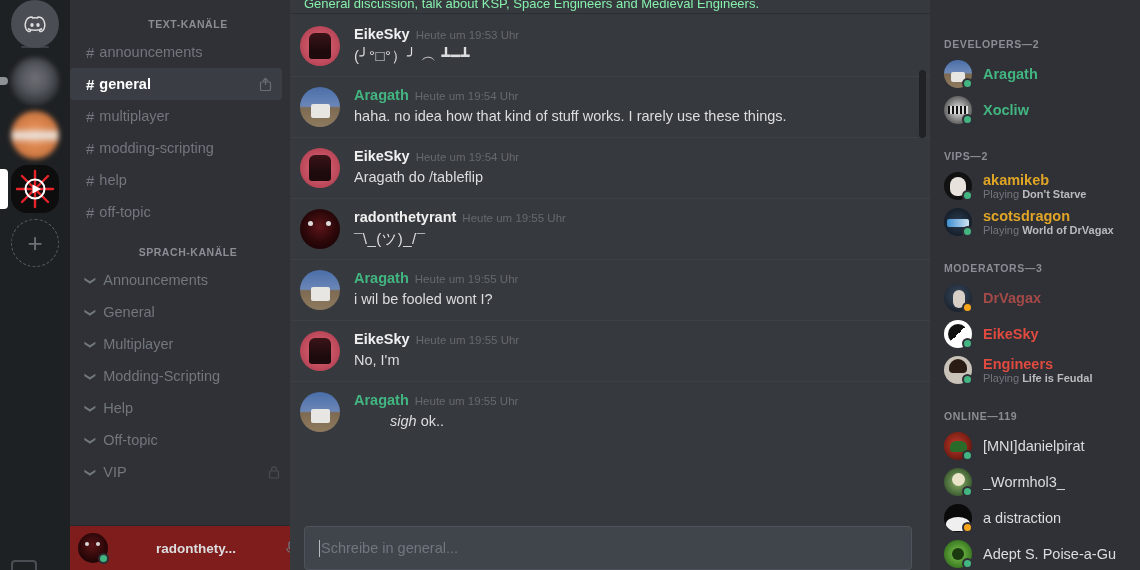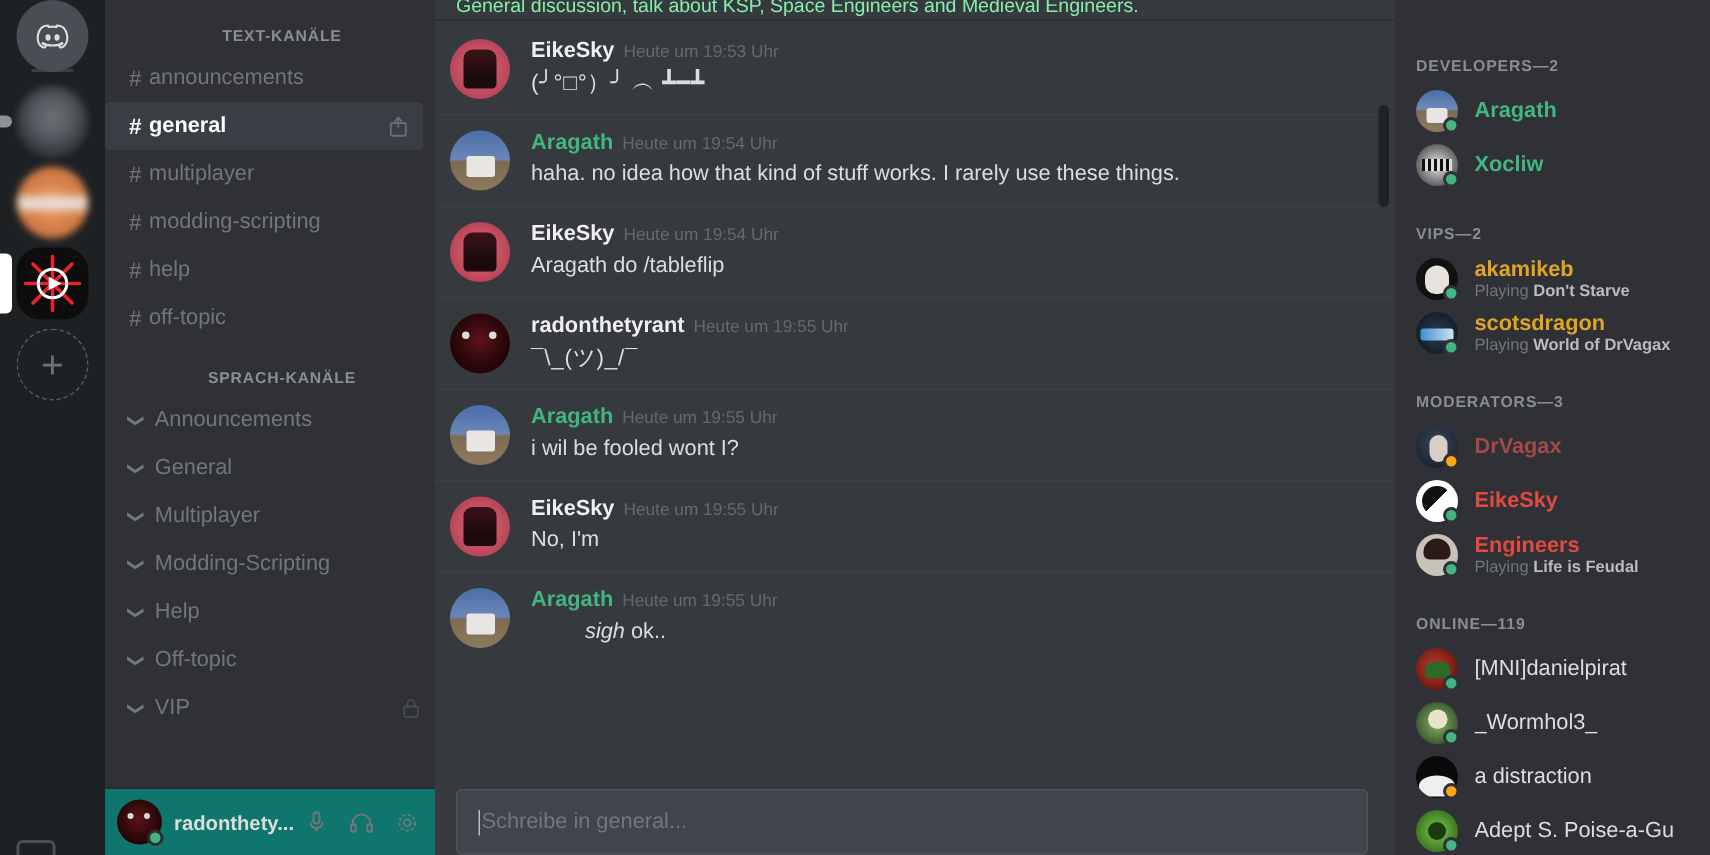--- a/index.html
+++ b/index.html
@@ -55,21 +55,21 @@
     height: 32px; display: flex; align-items: center; padding: 0 10px 0 16px;
     color: #72767d; font-size: 14.5px; position: relative; margin: 0 8px 0 0; border-radius: 3px;
   }
   .chan .hash { color:#72767d; margin-right: 5px; font-size: 15px; }
   .chan.selected { background: #3a3d43; color: #fff; font-weight: bold; }
   .chan.selected .hash { color: #fff; }
   .chan-act { margin-left: auto; opacity: .38; display:flex; }
   .vchan { height: 32px; display: flex; align-items: center; padding: 0 10px 0 16px; color:#72767d; font-size: 14.5px; }
   .vchan .chev { margin-right: 8px; font-size: 11px; color:#72767d; }
   .sb-divider { height:1px; background:#27292d; }
-  .userbar { height: 44px; background: #0f766e; display: flex; align-items: center; padding: 0 6px 0 8px; }
+  .userbar { height: 44px; background: #7f1d1d; display: flex; align-items: center; padding: 0 6px 0 8px; gap: 40px; }
   .ub-avatar { width: 30px; height: 30px; border-radius: 50%; position: relative; flex:0 0 30px;
     background: radial-gradient(circle at 48% 42%, #5a1417 0%, #2a0708 58%, #120303 100%); overflow: visible; }
   .ub-avatar .eye { position:absolute; width:4px;height:4px;border-radius:50%;background:#d8d8d8;top:9px; }
   .ub-avatar .eye.l{left:7px;} .ub-avatar .eye.r{left:18px;}
   .ub-dot { position: absolute; right: -1px; bottom: -1px; width: 11px; height: 11px; border-radius: 50%; background: #43b581; border: 2px solid #2c2e33; }
   .ub-name { color: #dcddde; font-size: 13.5px; margin-left: 8px; font-weight: 600; }
   .ub-btns { margin-left: auto; display: flex; }
   .ub-btn { width: 30px; height: 30px; display:flex; align-items:center; justify-content:center; color: #72767d; }
 
   

